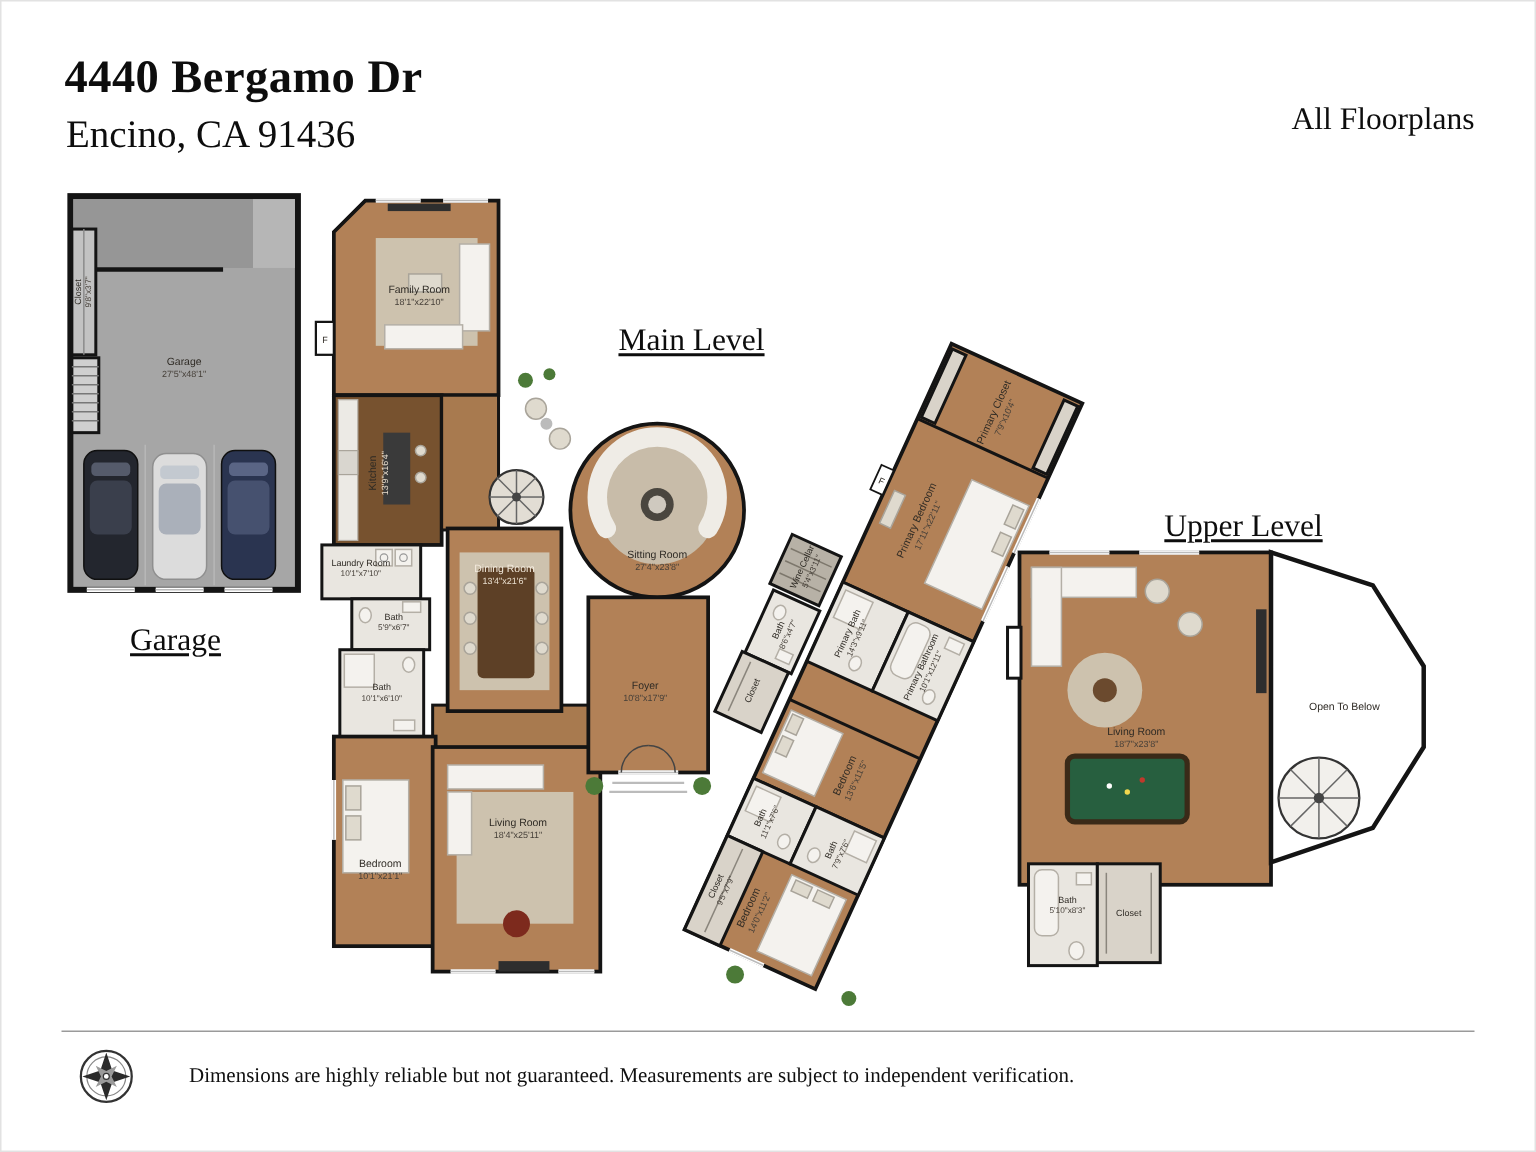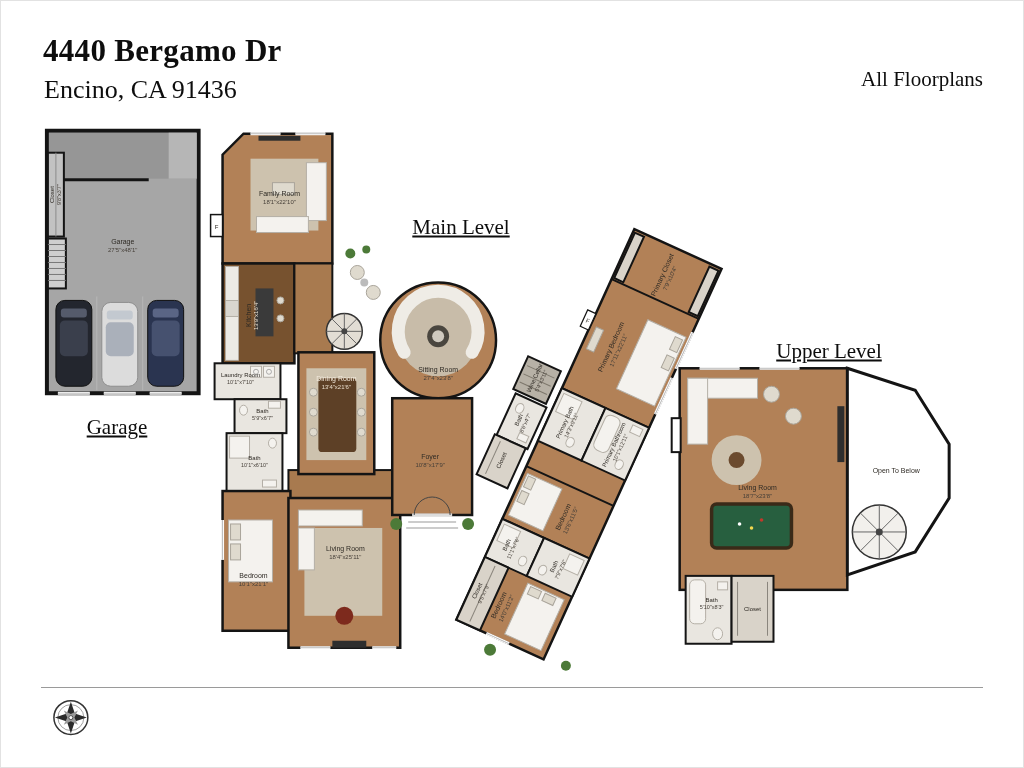--- a/index.html
+++ b/index.html
@@ -434,14 +434,15 @@
     <g>
       <circle cx="70" cy="718" r="17" fill="none" stroke="#333" stroke-width="1.5"></circle>
       <circle cx="70" cy="718" r="13" fill="none" stroke="#888" stroke-width="0.8"></circle>
       <polygon points="70,702 74,714 86,718 74,722 70,734 66,722 54,718 66,714" fill="#2b2b2b"></polygon>
       <polygon points="70,708 72.5,715.5 80,718 72.5,720.5 70,728 67.5,720.5 60,718 67.5,715.5" fill="#9a9a9a" transform="rotate(45 70 718)"></polygon>
       <circle cx="70" cy="718" r="2" fill="#fff" stroke="#333" stroke-width="0.8"></circle>
     </g>
   </svg>
 
   <div class="footer-rule"></div>
+  <div class="disclaimer">Dimensions are highly reliable but not guaranteed. Measurements are subject to independent verification.</div>
 
 </div>
 
 </body></html>

